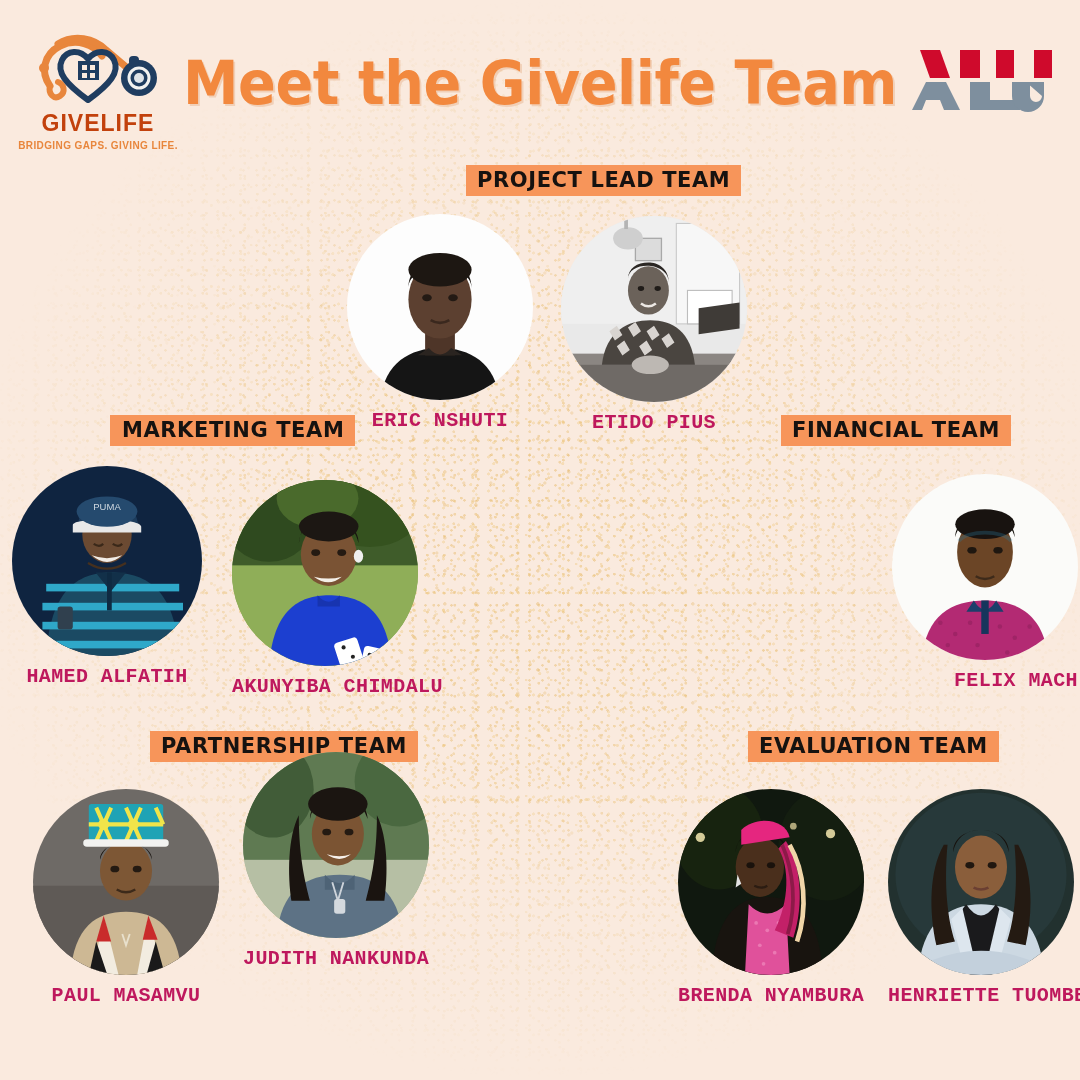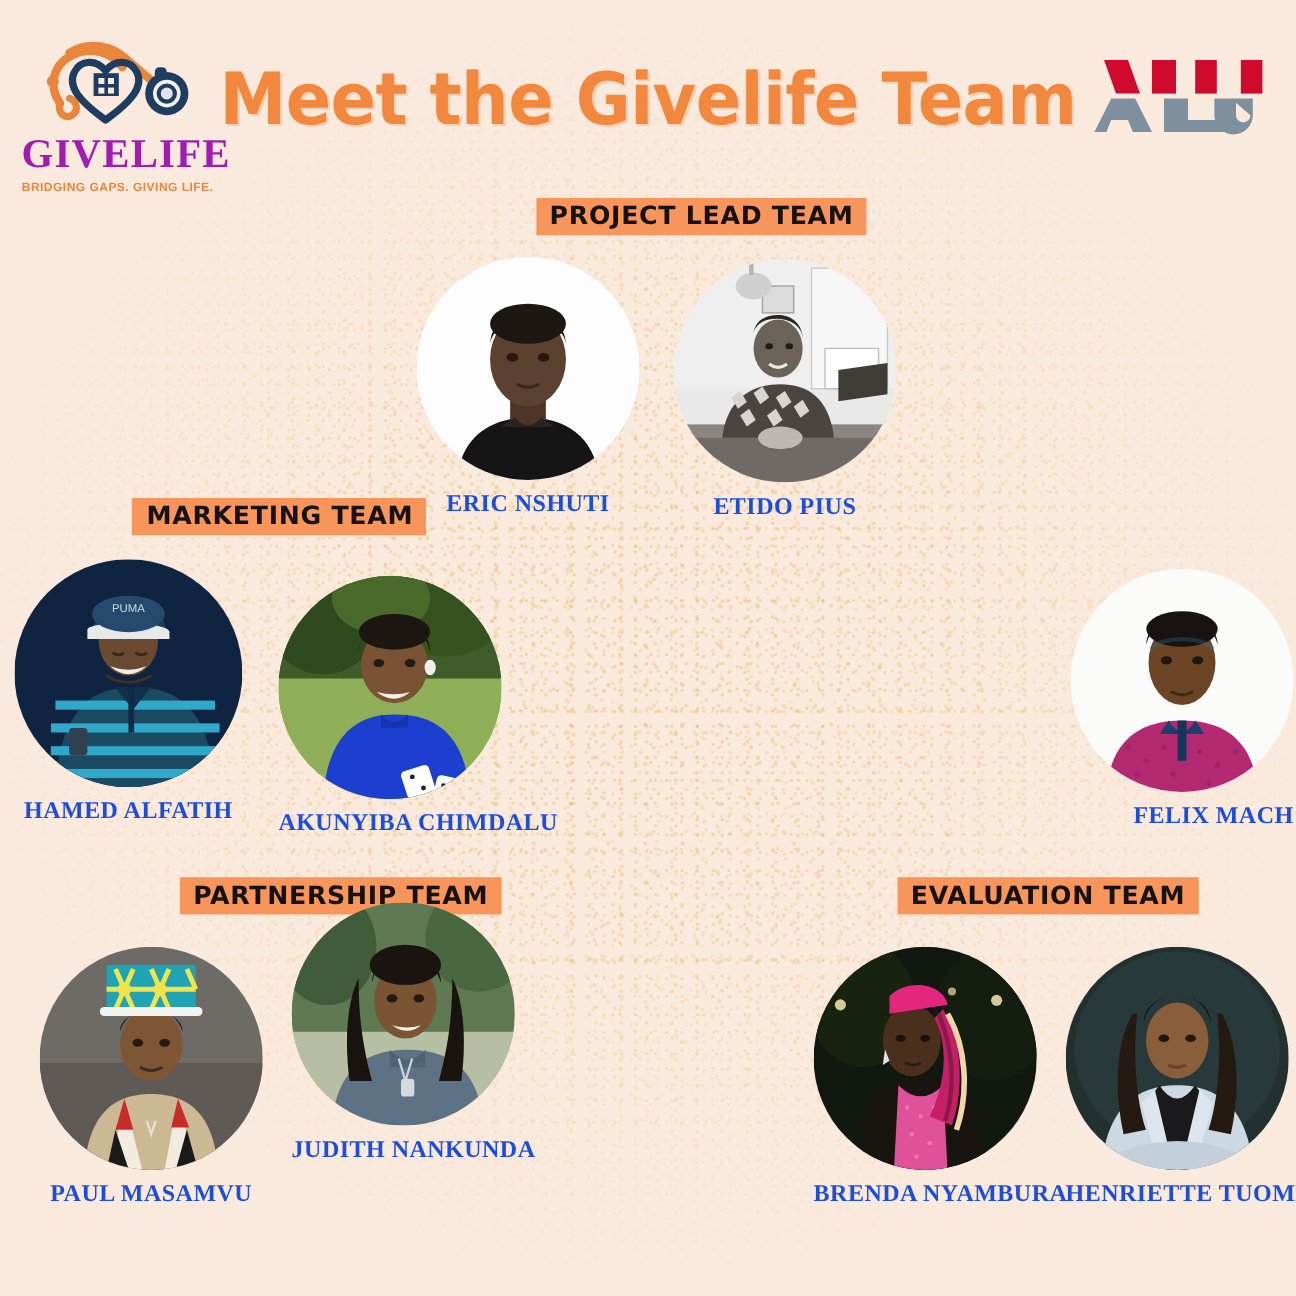--- a/index.html
+++ b/index.html
@@ -41,23 +41,23 @@
       radial-gradient(circle at 62% 68%, rgba(239,201,129,.4) 0 1.0px, transparent 1.5px);
     background-size: 31px 33px, 37px 29px, 27px 35px, 41px 39px;
     -webkit-mask-image: radial-gradient(ellipse 55% 52% at 50% 50%, rgba(0,0,0,.9) 0%, rgba(0,0,0,.6) 45%, rgba(0,0,0,0) 82%);
             mask-image: radial-gradient(ellipse 55% 52% at 50% 50%, rgba(0,0,0,.9) 0%, rgba(0,0,0,.6) 45%, rgba(0,0,0,0) 82%);
   }
 
   
   .logo-block { position: absolute; left: 18px; top: 28px; width: 160px; text-align: center; }
   .logo-mark { width: 140px; height: 82px; margin: 0 auto; display: block; }
   .logo-word {
-    font-family: Liberation Serif, serif;
-    font-weight: 800; font-size: 34px; letter-spacing: 1px;
-    color: #a21caf; line-height: 1; margin-top: 2px;
+    font-family: Liberation Sans, sans-serif;
+    font-weight: 800; font-size: 23px; letter-spacing: 1px;
+    color: #c2410c; line-height: 1; margin-top: 2px;
   }
   .logo-tag {
     font-family: "Liberation Sans", sans-serif;
     font-weight: 700; font-size: 10px; letter-spacing: .4px;
     color: #e8863c; margin-top: 5px;
   }
 
   .poster-title {
     position: absolute; left: 0; right: 0; top: 48px;
     text-align: center;
@@ -89,25 +89,25 @@
   
   .member { position: absolute; text-align: center; }
   .photo {
     border-radius: 50%;
     overflow: hidden;
     position: relative;
     margin: 0 auto;
   }
   .member-name {
     margin-top: 9px;
-    font-family: Liberation Serif, serif;
+    font-family: Liberation Mono, monospace;
     font-weight: 700;
     font-size: 20px;
     letter-spacing: .4px;
-    color: #1d4ed8;
+    color: #be185d;
     white-space: nowrap;
   }
   .photo svg { display: block; width: 100%; height: 100%; }
 </style>
 </head>
 <body>
 
 <div id="poster">
 
   <div class="speckle"></div>
@@ -148,22 +148,23 @@
       <rect x="122" y="2" width="18" height="28"></rect>
     </g>
     <g fill="#7e8f9e">
       <polygon points="0,62 14,34 34,34 48,62 32,62 28,52 14,52 10,62"></polygon>
       <polygon points="58,34 78,34 78,52 108,52 108,62 58,62"></polygon>
       <path d="M118,34 h18 v14 a16,16 0 0 1 -32,0 v-14 h18 v14 a6,6 0 0 0 12,0 z" transform="translate(-4,0)"></path>
       <path d="M104,34 h18 v14 a13,13 0 0 0 26,0 v-14 h-18 v14 a6,6 0 0 1 -12,0 z" opacity="0"></path>
     </g>
   </svg>
 
-  <div class="team-label" style="left:447px; top:165px;text-align:center;">PROJECT LEAD TEAM</div>
+  <div class="team-label" style="left:466px; top:165px;text-align:center;">PROJECT LEAD TEAM</div>
   <div class="team-label" style="left:110px; top:415px;padding-left:12px;">MARKETING TEAM</div>
+  <div class="team-label" style="left:781px; top:415px;">FINANCIAL TEAM</div>
   <div class="team-label" style="left:117px; top:731px;margin-left:33px;">PARTNERSHIP TEAM</div>
   <div class="team-label" style="left:748px; top:731px;">EVALUATION TEAM</div>
 
   <div class="member" style="left:347px; top:214px; width:186px;">
     <div class="photo" style="width:186px; height:186px;">
       <svg viewBox="0 0 100 100">
         <rect width="100" height="100" fill="#fdfdfd"></rect>
         <path d="M18 100 C20 80, 34 72, 50 72 C66 72, 80 80, 82 100 Z" fill="#151515"></path>
         <path d="M42 62 h16 v14 h-16 z" fill="#4e3528"></path>
         <ellipse cx="50" cy="46" rx="17" ry="21" fill="#5c4030"></ellipse>

